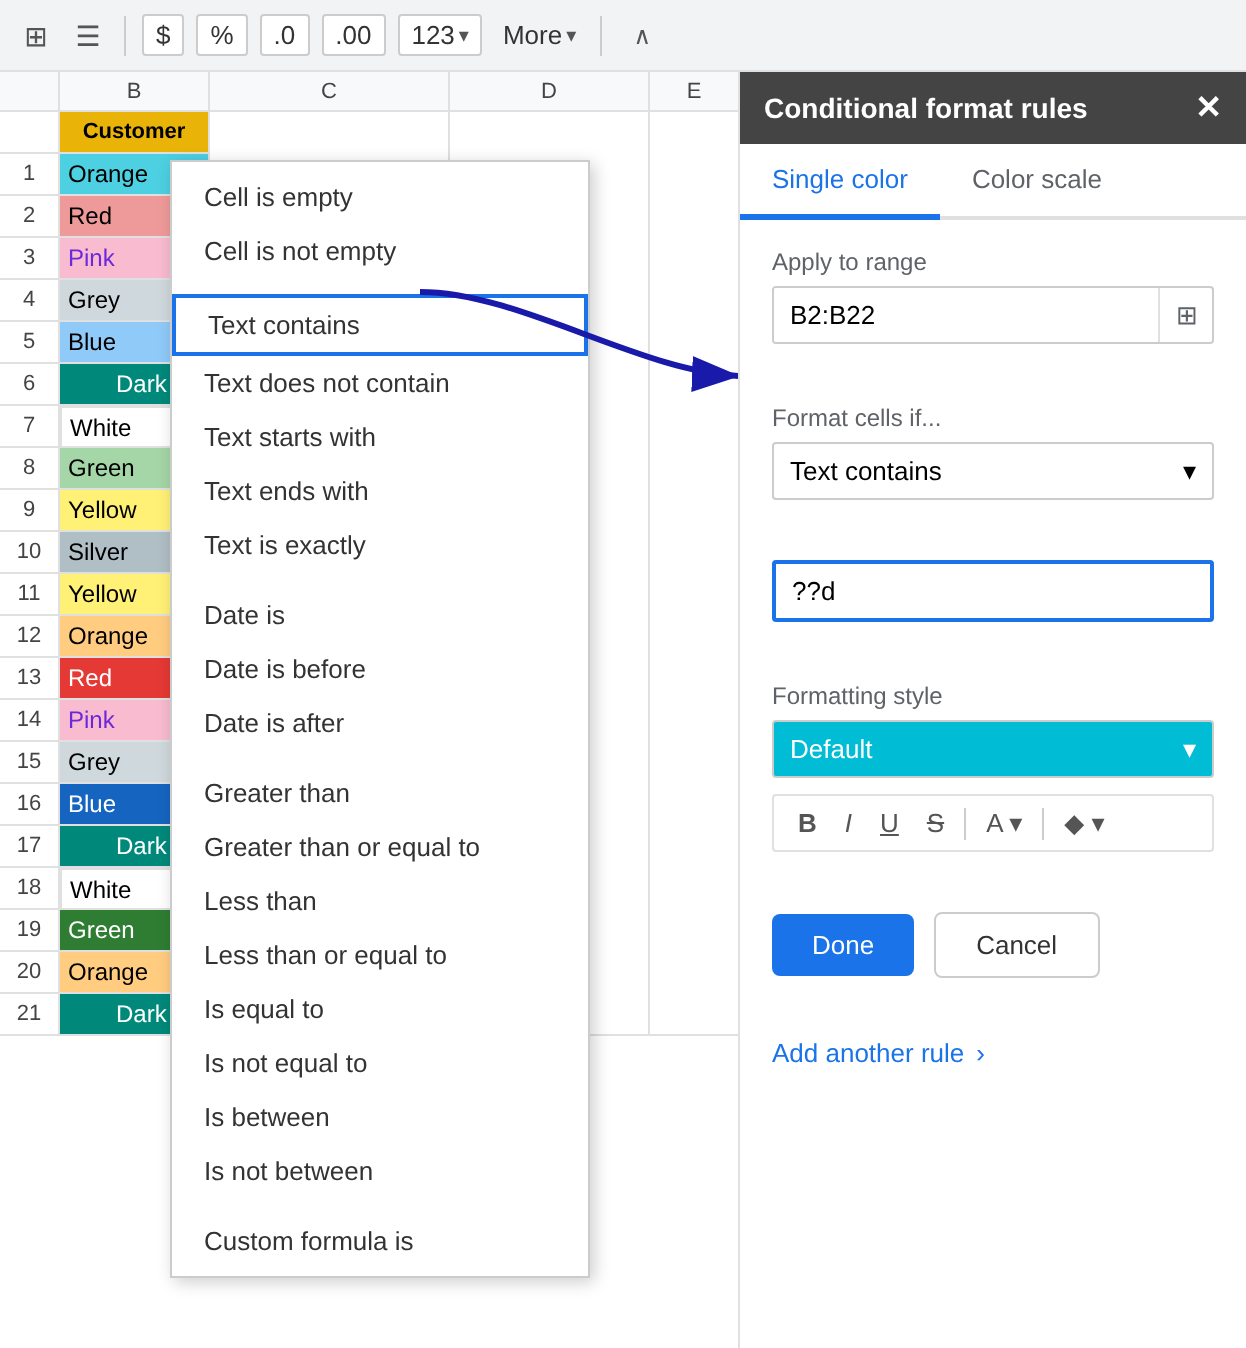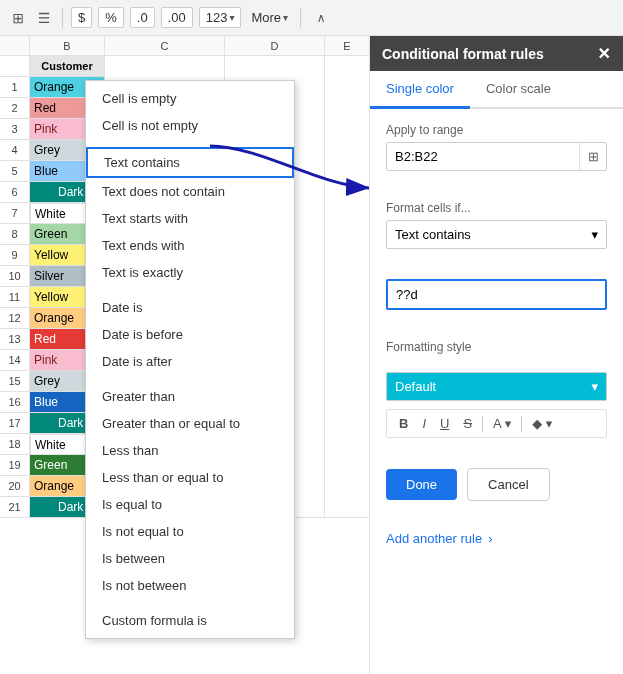--- a/index.html
+++ b/index.html
@@ -85,24 +85,24 @@
     .col-d { width: 100px; flex-shrink: 0; }
     .col-e { width: 45px; flex-shrink: 0; }
 
     .cell {
       height: 21px; border-bottom: 1px solid #e0e0e0; border-right: 1px solid #e0e0e0;
       display: flex; align-items: center; padding: 0 4px; font-size: 12px;
       overflow: hidden; white-space: nowrap;
     }
 
     
-    .cell-b-header { background: #e5e5e5; color: #000; font-size: 11px; font-weight: bold; justify-content: center; }
+    .cell-b-header { background: #eab308; color: #000; font-size: 11px; font-weight: bold; justify-content: center; }
     .cell-cyan { background: #4dd0e1; color: #000; }
     .cell-red { background: #ef9a9a; color: #000; }
-    .cell-pink { background: #f8bbd0; color: #7f1d1d; }
+    .cell-pink { background: #f8bbd0; color: #6d28d9; }
     .cell-grey { background: #cfd8dc; color: #000; }
     .cell-blue { background: #90caf9; color: #000; }
     .cell-dark { background: #00897b; color: #fff; padding-left: 28px; }
     .cell-white { background: #fff; color: #000; border: 1px solid #e0e0e0; }
     .cell-green { background: #a5d6a7; color: #000; }
     .cell-yellow { background: #fff176; color: #000; }
     .cell-silver { background: #b0bec5; color: #000; }
     .cell-orange { background: #ffcc80; color: #000; }
     .cell-darkred { background: #e53935; color: #fff; }
     .cell-darkblue { background: #1565c0; color: #fff; }
@@ -235,21 +235,21 @@
       border-radius: 2px;
       padding: 6px 8px;
       font-size: 13px;
       width: 100%;
       outline: none;
     }
 
     .formatting-style-label {
       font-size: 12px;
       color: #5f6368;
-      margin-bottom: 18px;
+      margin-bottom: 5px;
     }
     .style-dropdown {
       display: flex;
       align-items: center;
       border: 1px solid #ccc;
       border-radius: 2px;
       padding: 6px 8px;
       cursor: pointer;
       justify-content: space-between;
       font-size: 13px;

